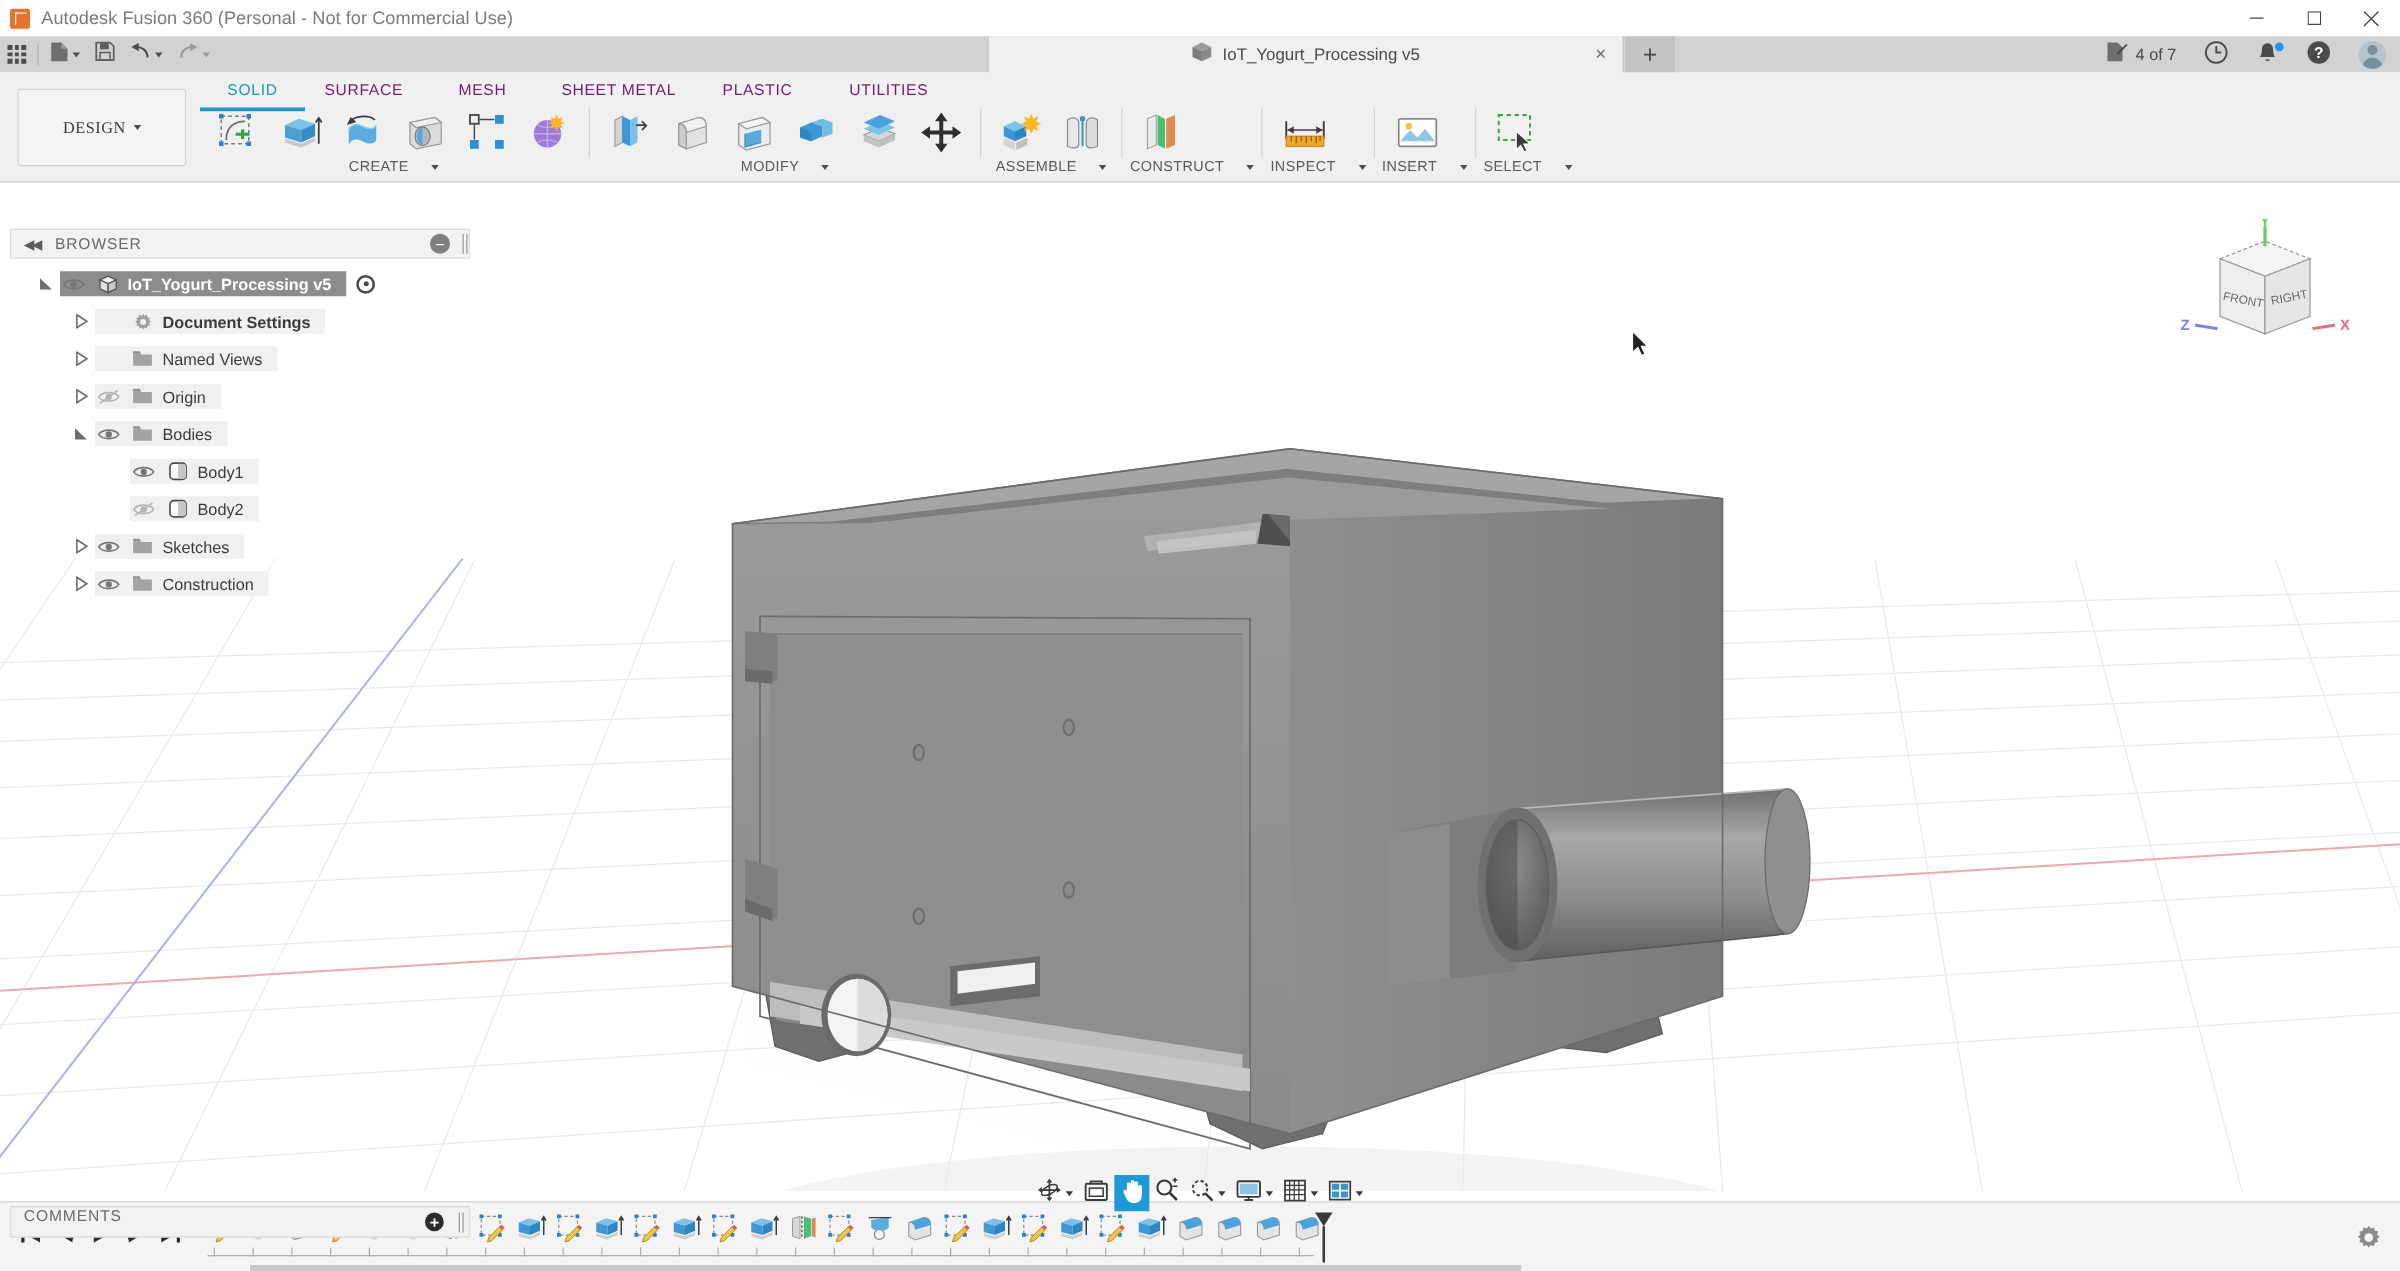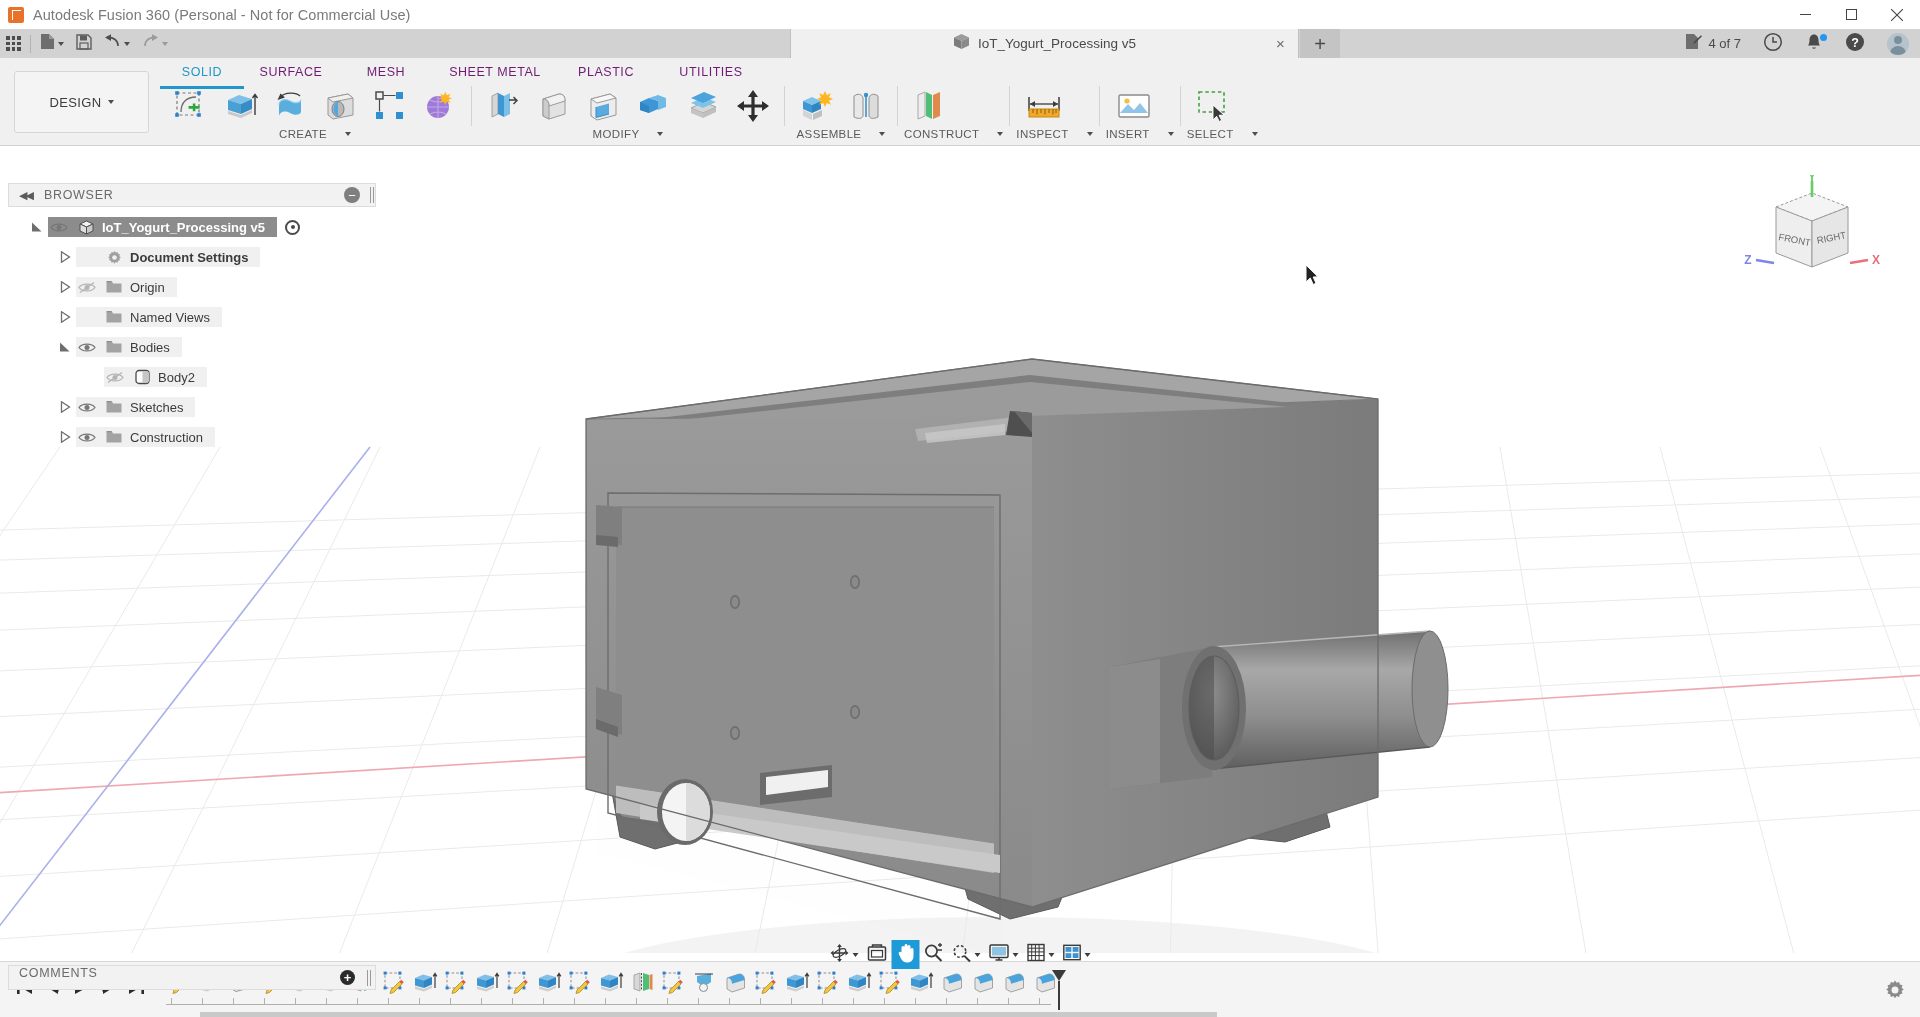--- a/index.html
+++ b/index.html
@@ -103,21 +103,21 @@
 
   
   .ribbon {
     position: absolute; top: 58px; left: 0; width: 1920px; height: 88px;
     background: #f0f0f0; border-bottom: 1px solid #d0d0d0;
   }
   .design-btn {
     position: absolute; left: 14px; top: 13px; width: 135px; height: 62px;
     border: 1px solid #d6d6d6; border-radius: 3px; background: #f4f4f4;
     display: flex; align-items: center; justify-content: center; gap: 6px;
-    font-size: 13px; color: #3c3c3c; letter-spacing: 0.4px;
+    font-size: 13px; color: #3c3c3c; letter-spacing: 0.4px; font-family: Liberation Serif, serif;
   }
   .rb-tabs {
     position: absolute; left: 160px; top: 2px; display: flex; gap: 0;
   }
   .rb-tab {
     font-size: 12.5px; color: #701a75; letter-spacing: 0.55px;
     padding: 5px 0; text-align: center; position: relative;
   }
   .rb-tab.active { color: #2196c9; }
   .rb-tab.active::after {
@@ -857,73 +857,91 @@
             <span class="tlabel">Document Settings</span>
           </div>
         </div>
         <div class="tnode" style="padding-left: 46px;">
           <div class="tw">
             <svg width="11" height="12" viewBox="0 0 11 12">
               <path d="M1.5 0.8 L9.5 6 L1.5 11.2 Z" fill="none" stroke="#6e6e6e" stroke-width="1.3"></path>
             </svg>
           </div>
           <div class="thl">
+            <span class="eye"></span>
+            <span class="ico">
+              <svg width="16" height="14" viewBox="0 0 16 14">
+                <path d="M0.5 2 h5.5 l1.2 1.6 h8.3 v9 h-15 z" fill="#a3a3a3"></path>
+                <path d="M0.5 1 h5 l1 1.3 h-6 z" fill="#8e8e8e"></path>
+              </svg>
+            </span>
+            <span class="tlabel">Named Views</span>
+          </div>
+        </div>
+        <div class="tnode" style="padding-left: 46px;">
+          <div class="tw">
+            <svg width="11" height="12" viewBox="0 0 11 12">
+              <path d="M1.5 0.8 L9.5 6 L1.5 11.2 Z" fill="none" stroke="#6e6e6e" stroke-width="1.3"></path>
+            </svg>
+          </div>
+          <div class="thl">
             <span class="eye">
               <svg width="18" height="13" viewBox="0 0 18 13">
                 <path d="M1 6.5 C4 2 14 2 17 6.5 C14 11 4 11 1 6.5 Z" fill="none" stroke="#b4b4b4" stroke-width="1.3"></path>
                 <circle cx="9" cy="6.5" r="2.5" fill="#b4b4b4"></circle>
                 <path d="M2 11.5 L16 1.5" stroke="#b4b4b4" stroke-width="1.3"></path>
               </svg>
             </span>
             <span class="ico">
               <svg width="16" height="14" viewBox="0 0 16 14">
                 <path d="M0.5 2 h5.5 l1.2 1.6 h8.3 v9 h-15 z" fill="#a3a3a3"></path>
                 <path d="M0.5 1 h5 l1 1.3 h-6 z" fill="#8e8e8e"></path>
               </svg>
             </span>
             <span class="tlabel">Origin</span>
           </div>
         </div>
         <div class="tnode" style="padding-left: 46px;">
           <div class="tw">
-            <svg width="11" height="12" viewBox="0 0 11 12">
-              <path d="M1.5 0.8 L9.5 6 L1.5 11.2 Z" fill="none" stroke="#6e6e6e" stroke-width="1.3"></path>
-            </svg>
-          </div>
-          <div class="thl">
-            <span class="eye"></span>
-            <span class="ico">
-              <svg width="16" height="14" viewBox="0 0 16 14">
-                <path d="M0.5 2 h5.5 l1.2 1.6 h8.3 v9 h-15 z" fill="#a3a3a3"></path>
-                <path d="M0.5 1 h5 l1 1.3 h-6 z" fill="#8e8e8e"></path>
-              </svg>
-            </span>
-            <span class="tlabel">Named Views</span>
-          </div>
-        </div>
-        <div class="tnode" style="padding-left: 46px;">
-          <div class="tw">
             <svg width="12" height="12" viewBox="0 0 12 12">
               <path d="M1 1.5 L10.5 10.5 L1 10.5 Z" fill="#6e6e6e"></path>
             </svg>
           </div>
           <div class="thl">
             <span class="eye">
               <svg width="18" height="13" viewBox="0 0 18 13">
                 <path d="M1 6.5 C4 2 14 2 17 6.5 C14 11 4 11 1 6.5 Z" fill="none" stroke="#767676" stroke-width="1.3"></path>
                 <circle cx="9" cy="6.5" r="2.5" fill="#767676"></circle>
               </svg>
             </span>
             <span class="ico">
               <svg width="16" height="14" viewBox="0 0 16 14">
                 <path d="M0.5 2 h5.5 l1.2 1.6 h8.3 v9 h-15 z" fill="#a3a3a3"></path>
                 <path d="M0.5 1 h5 l1 1.3 h-6 z" fill="#8e8e8e"></path>
               </svg>
             </span>
             <span class="tlabel">Bodies</span>
+          </div>
+        </div>
+        <div class="tnode" style="padding-left: 74px;">
+          <div class="tw"></div>
+          <div class="thl">
+            <span class="eye">
+              <svg width="18" height="13" viewBox="0 0 18 13">
+                <path d="M1 6.5 C4 2 14 2 17 6.5 C14 11 4 11 1 6.5 Z" fill="none" stroke="#767676" stroke-width="1.3"></path>
+                <circle cx="9" cy="6.5" r="2.5" fill="#767676"></circle>
+              </svg>
+            </span>
+            <span class="ico">
+              <svg width="15" height="16" viewBox="0 0 15 16">
+                <rect x="1" y="1.5" width="13" height="13" rx="3" fill="#fdfdfd" stroke="#4a4a4a" stroke-width="1.3"></rect>
+                <path d="M7.5 2 v12 h3.8 a2.8 2.8 0 0 0 2.7 -2.8 v-6.4 a2.8 2.8 0 0 0 -2.7 -2.8 z" fill="#c6c6c6"></path>
+              </svg>
+            </span>
+            <span class="tlabel">Body1</span>
           </div>
         </div>
         <div class="tnode" style="padding-left: 74px;">
           <div class="tw"></div>
           <div class="thl">
             <span class="eye">
               <svg width="18" height="13" viewBox="0 0 18 13">
                 <path d="M1 6.5 C4 2 14 2 17 6.5 C14 11 4 11 1 6.5 Z" fill="none" stroke="#b4b4b4" stroke-width="1.3"></path>
                 <circle cx="9" cy="6.5" r="2.5" fill="#b4b4b4"></circle>
                 <path d="M2 11.5 L16 1.5" stroke="#b4b4b4" stroke-width="1.3"></path>

